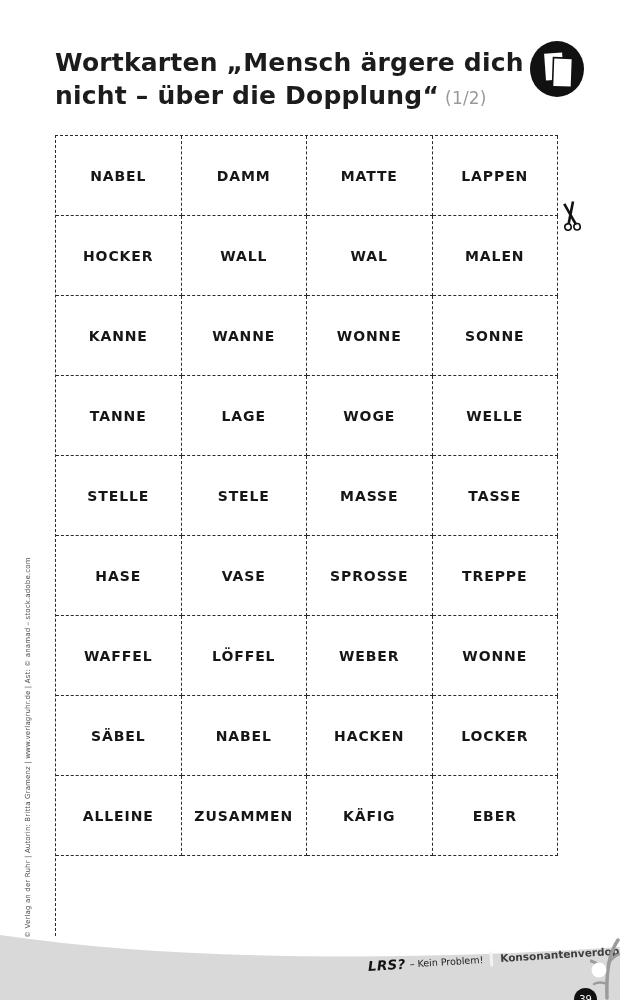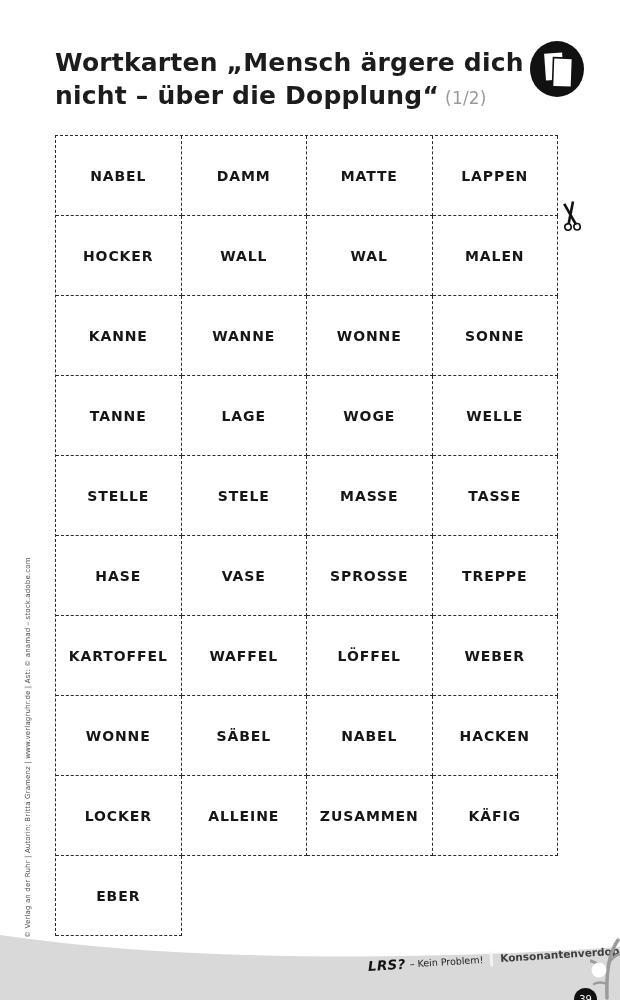--- a/index.html
+++ b/index.html
@@ -146,23 +146,20 @@
         <span>HASE</span>
       </div>
       <div class="card">
         <span>VASE</span>
       </div>
       <div class="card">
         <span>SPROSSE</span>
       </div>
       <div class="card">
         <span>TREPPE</span>
-      </div>
-      <div class="card">
-        <span>KARTOFFEL</span>
       </div>
       <div class="card">
         <span>WAFFEL</span>
       </div>
       <div class="card">
         <span>LÖFFEL</span>
       </div>
       <div class="card">
         <span>WEBER</span>
       </div>

